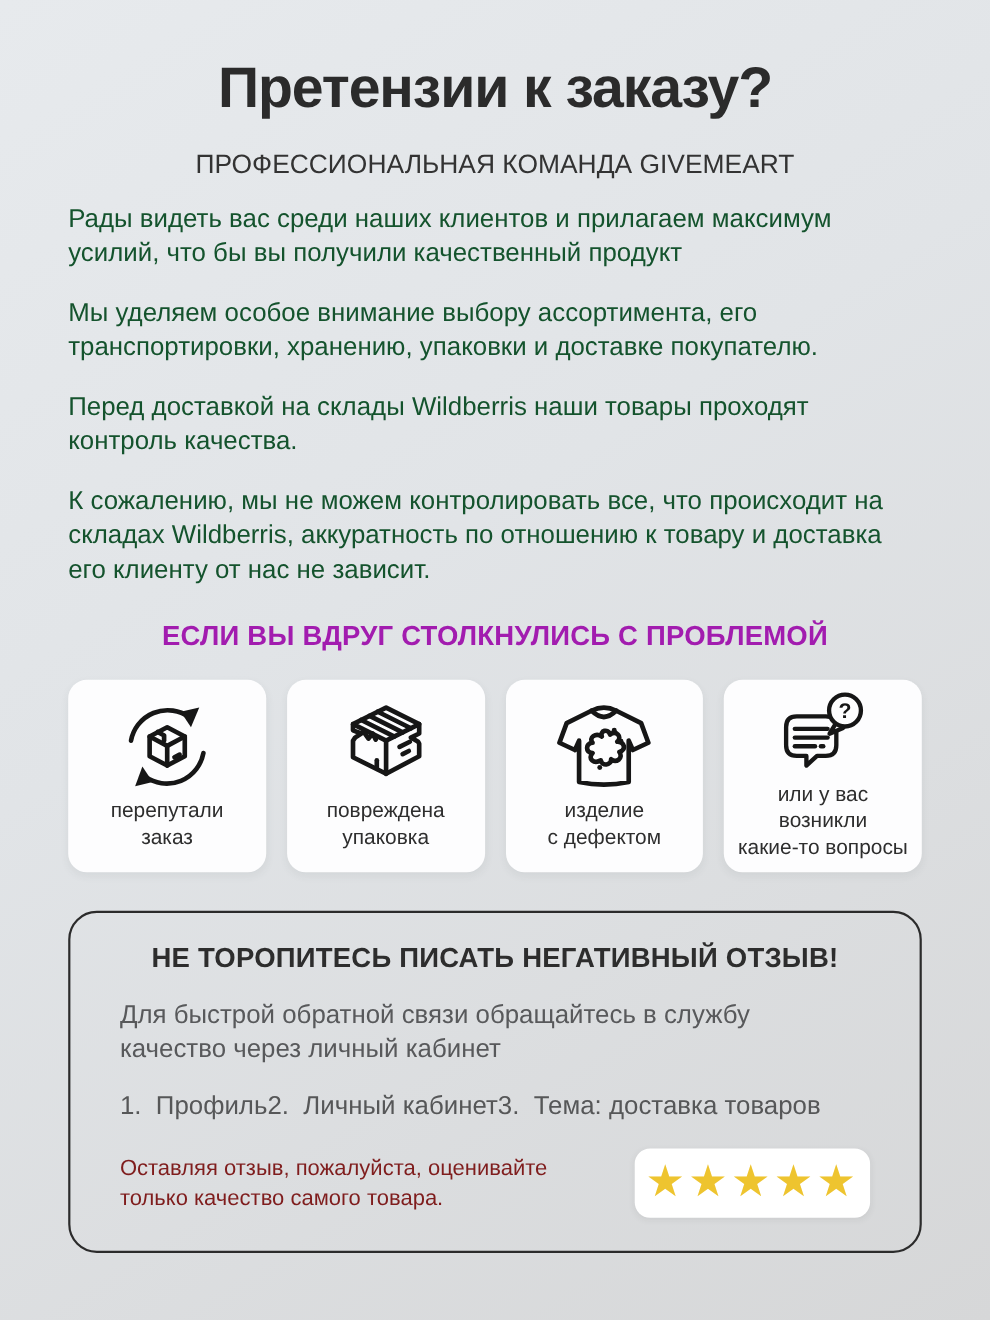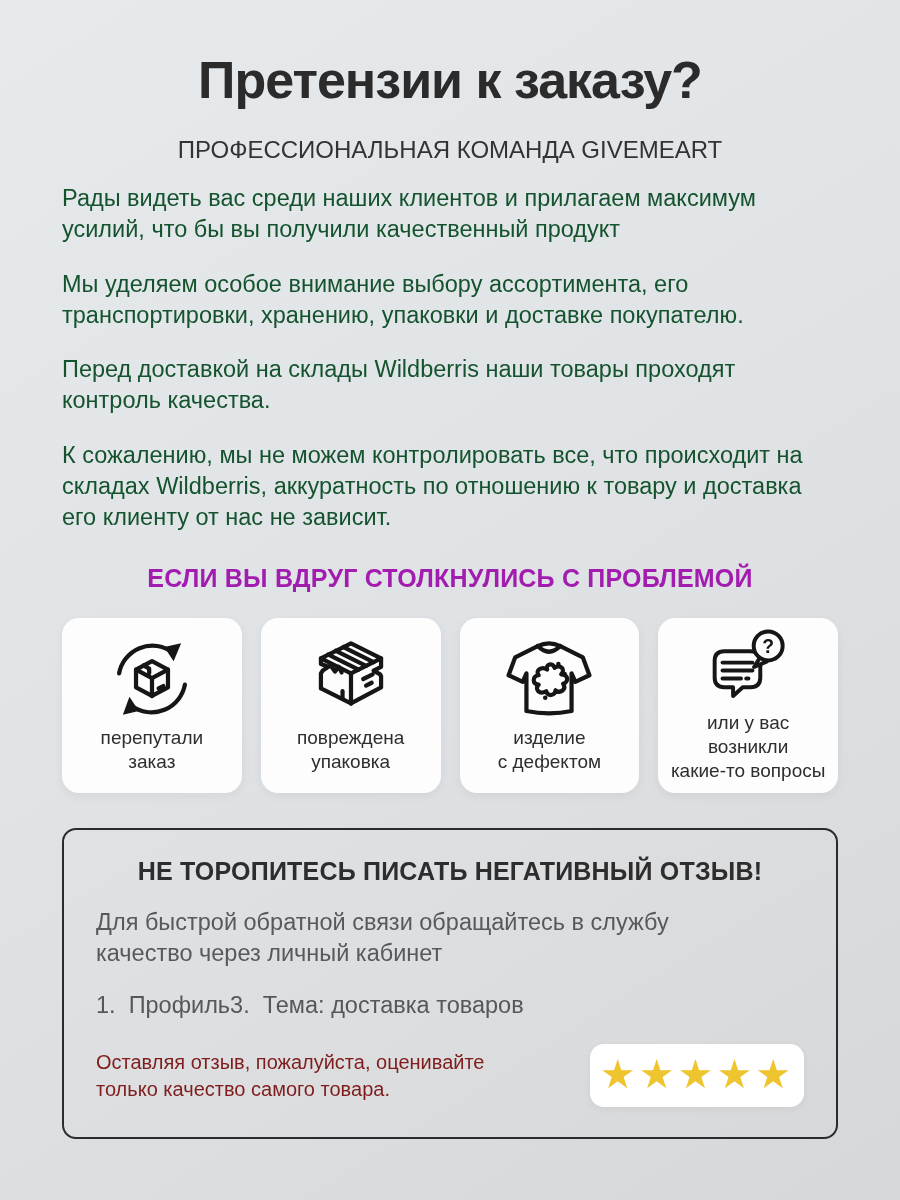--- a/index.html
+++ b/index.html
@@ -35,22 +35,22 @@
     display:flex;flex-direction:column;align-items:center;justify-content:center;
     padding:6px 6px 10px;box-sizing:border-box;
   }
   .card svg{width:94px;height:94px;display:block;}
   .card-label{
     margin-top:0;text-align:center;
     font-size:19px;line-height:1.25;color:#2e2e2e;
     white-space:pre-line;
   }
   .notice{
-    margin-top:35px;border:2.5px solid #2b2b2b;border-radius:14px;
-    padding:27px 32px 30px;box-sizing:border-box;
+    margin-top:35px;border:2.5px solid #2b2b2b;border-radius:26px;
+    padding:27px 45px 30px;box-sizing:border-box;
   }
   .notice-heading{
     text-align:center;font-size:25px;font-weight:700;color:#2d2d2d;letter-spacing:.2px;
   }
   .notice-body{
     margin-top:21px;font-size:23.5px;line-height:1.33;color:#58595b;white-space:pre-line;
   }
   .steps{display:flex;margin-top:23px;font-size:23.5px;color:#565758;}
   .step{white-space:pre;}
   .notice-footer{display:flex;justify-content:space-between;align-items:center;margin-top:25px;}
@@ -157,20 +157,21 @@
     </div>
 
   </div>
 
   <div class="notice">
     <div class="notice-heading">НЕ ТОРОПИТЕСЬ ПИСАТЬ НЕГАТИВНЫЙ ОТЗЫВ!</div>
     <div class="notice-body">Для быстрой обратной связи обращайтесь в службу
 качество через личный кабинет</div>
     <div class="steps">
       <span class="step">1.  Профиль</span>
+      <span class="step">2.  Личный кабинет</span>
       <span class="step">3.  Тема: доставка товаров</span>
     </div>
     <div class="notice-footer">
       <div class="notice-footer-text">Оставляя отзыв, пожалуйста, оценивайте
 только качество самого товара.</div>
       <div class="rating-panel">
         <span class="stars">★★★★★</span>
       </div>
     </div>
   </div>

